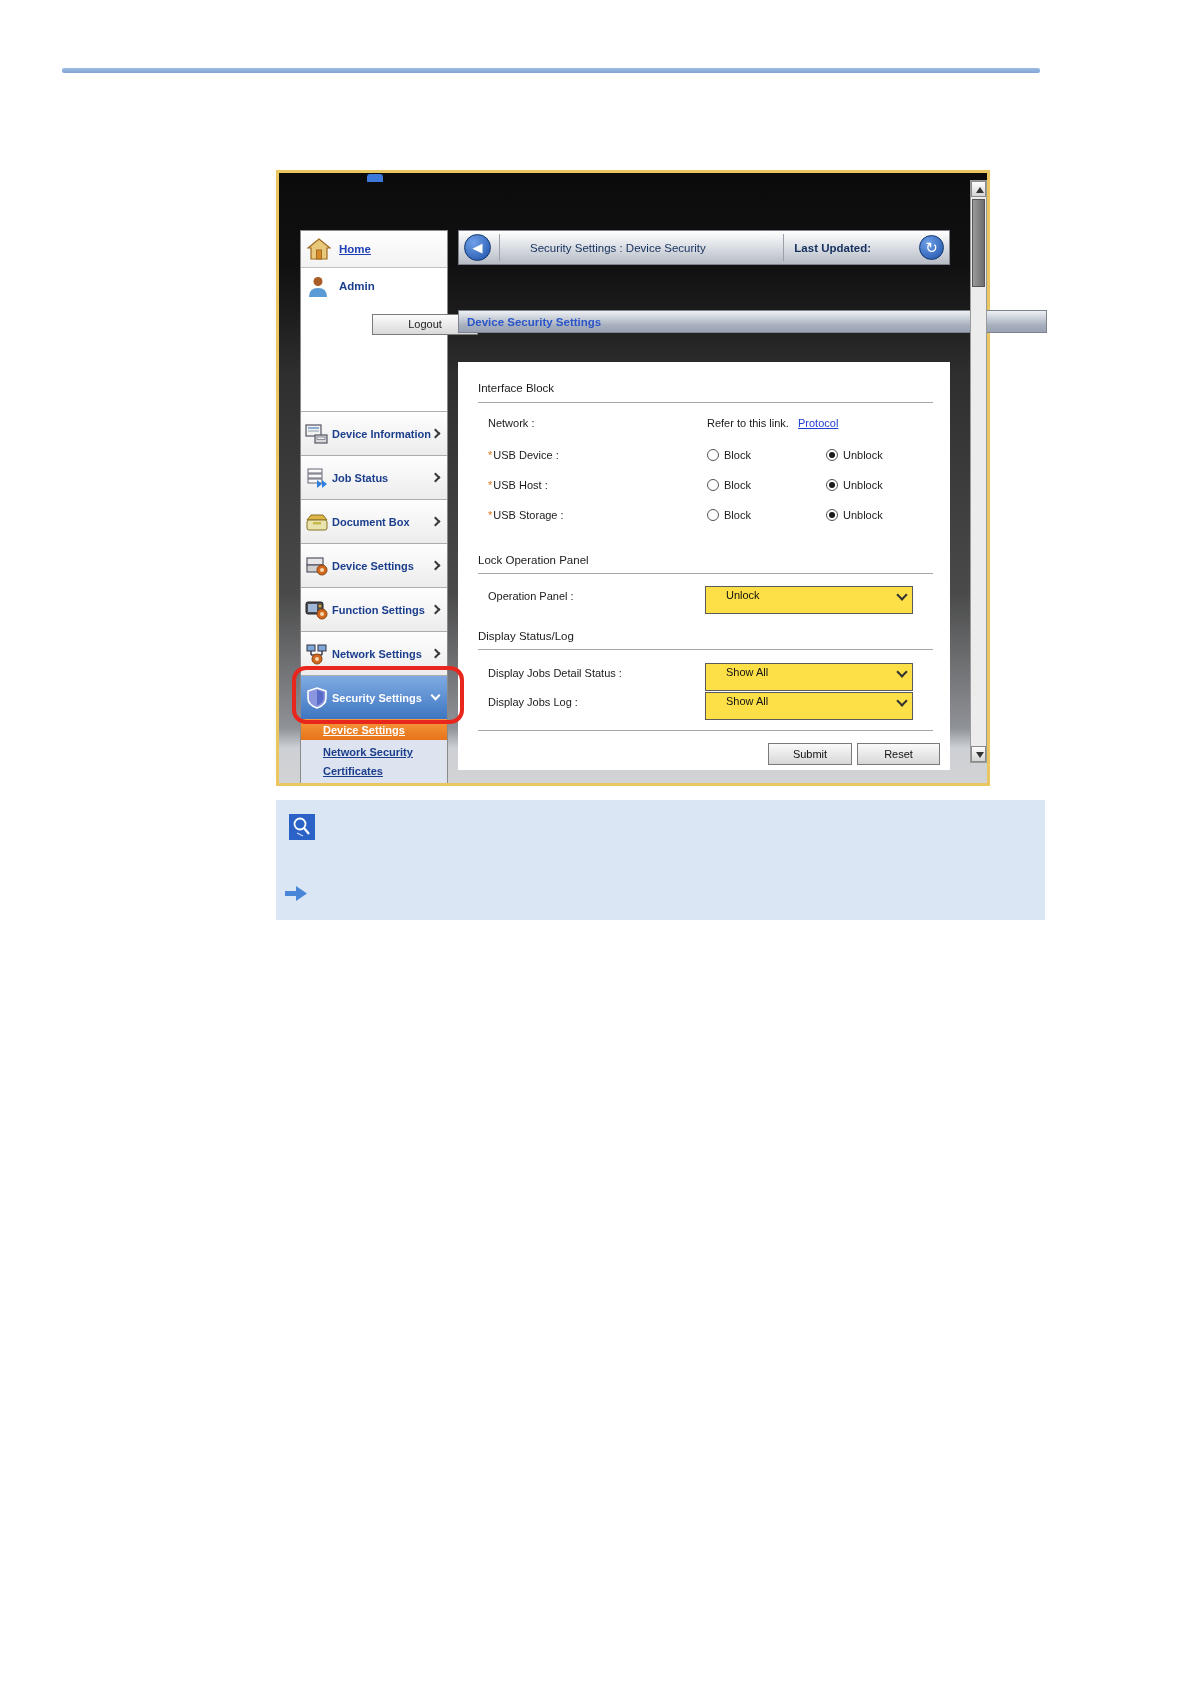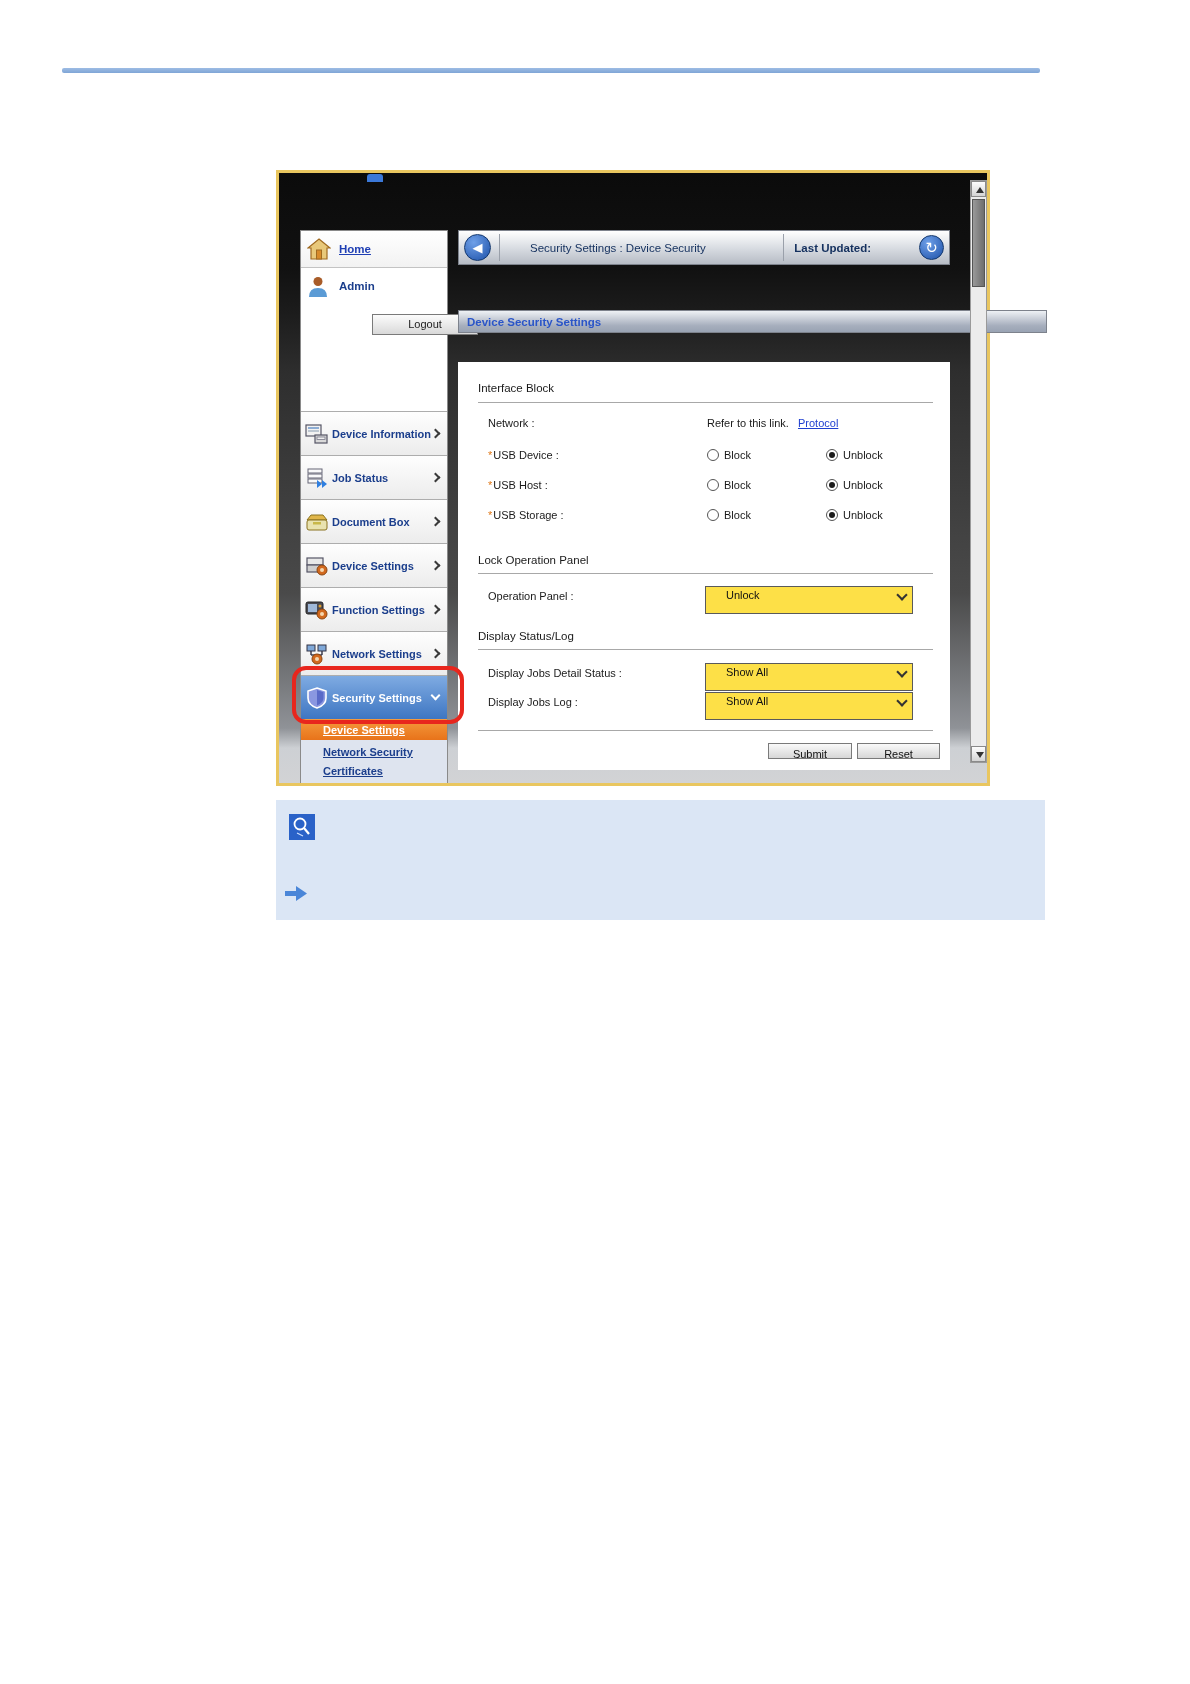--- a/index.html
+++ b/index.html
@@ -74,21 +74,21 @@
   .f-val { position:absolute; left:249px; color:#1a1a1a; font-size:11px; }
   .lnk { color:#1f3fd0; text-decoration:underline; cursor:pointer; }
   .radio { display:inline-block; width:12px; height:12px; border:1px solid #555; border-radius:50%;
            vertical-align:-2px; margin-right:5px; background:#fff; position:relative; cursor:pointer; }
   .radio.checked::after { content:""; position:absolute; left:2px; top:2px; width:6px; height:6px;
            border-radius:50%; background:#1a1a1a; }
   .sel { position:absolute; left:247px; width:208px; height:28px; border:1px solid #5a5a5a; background:#fde047;
          font-size:11px; color:#111; line-height:16px; padding-left:20px; cursor:pointer; }
   .sel::after { content:""; position:absolute; right:6px; top:4px; width:6px; height:6px;
                 border-right:2px solid #333; border-bottom:2px solid #333; transform:rotate(45deg); }
-  .btn { position:absolute; height:16px; background:linear-gradient(#fafafa,#d7d7d7); border:1px solid #7a7a7a;
+  .btn { position:absolute; height:22px; background:linear-gradient(#fafafa,#d7d7d7); border:1px solid #7a7a7a;
          font-size:11px; color:#111; text-align:center; line-height:20px; cursor:pointer; }
   .btn.submit { left:310px; top:381px; width:84px; }
   .btn.reset  { left:399px; top:381px; width:83px; }
 
   
   .vscroll { position:absolute; left:691px; top:7px; width:17px; height:583px; background:#ececec; border:1px solid #9a9a9a; }
   .vs-btn { position:absolute; left:0; width:15px; height:16px; background:linear-gradient(#fdfdfd,#d4d4d4); border:1px solid #8a8a8a; cursor:pointer; }
   .vs-btn.up { top:0; } .vs-btn.down { bottom:0; }
   .vs-arrow { position:absolute; left:4px; width:0; height:0; border-left:4px solid transparent; border-right:4px solid transparent; }
   .vs-btn.up .vs-arrow { top:5px; border-bottom:6px solid #333; }

